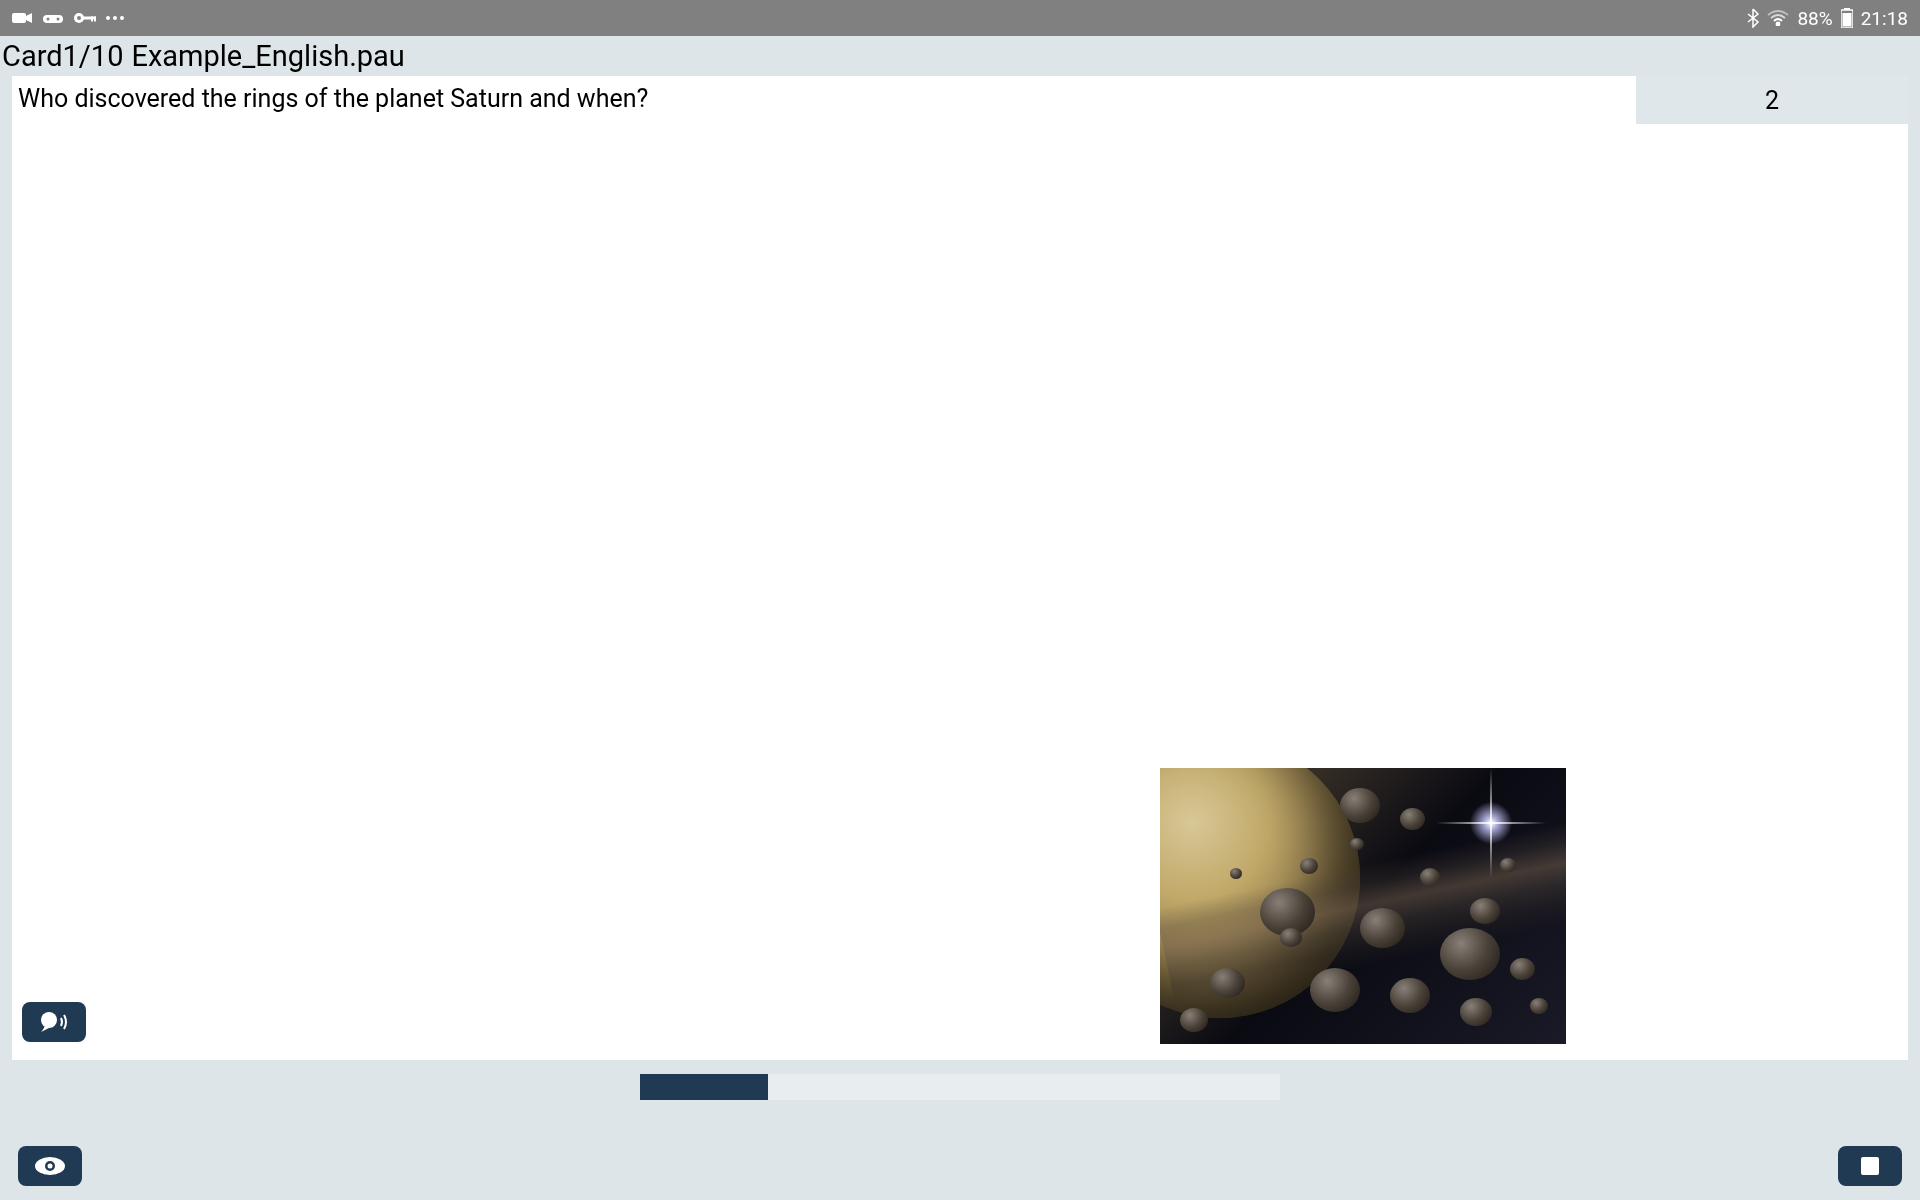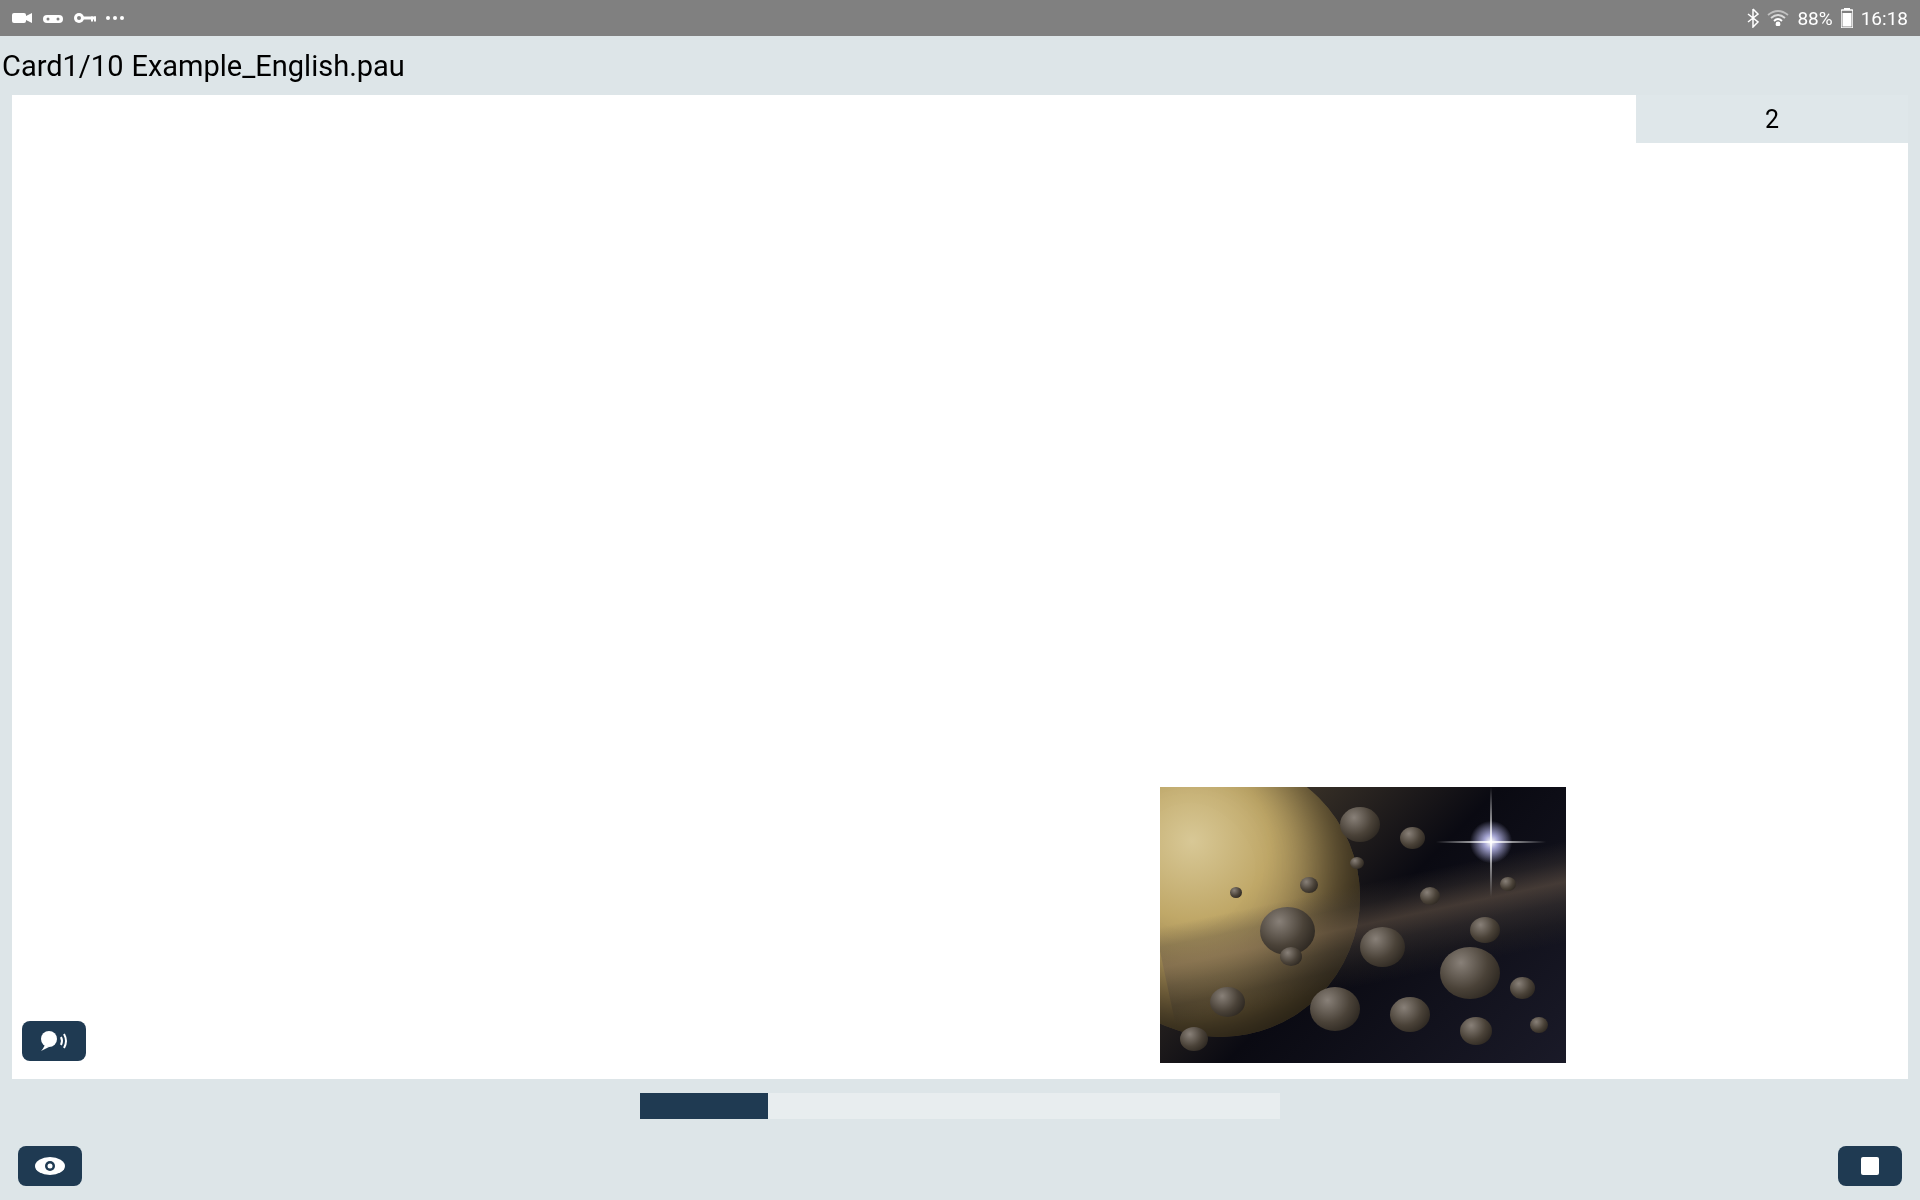--- a/index.html
+++ b/index.html
@@ -42,21 +42,21 @@
     }
     
     .status-icon {
       display: inline-flex;
       align-items: center;
       justify-content: center;
     }
     
     
     .title-bar {
-      height: 59px;
+      height: 40px;
       background: #dde5e8;
       display: flex;
       align-items: center;
       padding: 0 2px;
       font-size: 29px;
       color: #000;
       gap: 8px;
     }
     
     
@@ -283,31 +283,32 @@
         </svg>
     </span>
     <span class="battery-pct">88%</span>
     <span class="status-icon">
       <svg width="12" height="20" viewBox="0 0 12 20" fill="white">
           <rect x="3" y="0" width="6" height="2"></rect>
           <rect x="0" y="2" width="12" height="18" rx="1" fill="none" stroke="white" stroke-width="1.5"></rect>
           <rect x="1.5" y="5" width="9" height="13.5"></rect>
         </svg>
     </span>
-    <span class="time-text">16:18</span>
+    <span class="time-text">21:18</span>
   </div>
 </div>
 
 <div class="title-bar">
   <span>Card1/10</span>
   <span>Example_English.pau</span>
 </div>
 
 <div class="content-wrapper">
   <div class="card-area">
+    <div class="question-text">Who discovered the rings of the planet Saturn and when?</div>
 
     <div class="speak-button">
       <svg width="30" height="24" viewBox="0 0 30 24" fill="white">
         <circle cx="10" cy="10" r="8"></circle>
         <path d="M6 16 Q4 20 2 22 L10 18 Z"></path>
         <path d="M22 8 Q24 12 22 16" stroke="white" stroke-width="2" fill="none"></path>
         <path d="M25 5 Q29 12 25 19" stroke="white" stroke-width="2" fill="none"></path>
       </svg>
     </div>
 

